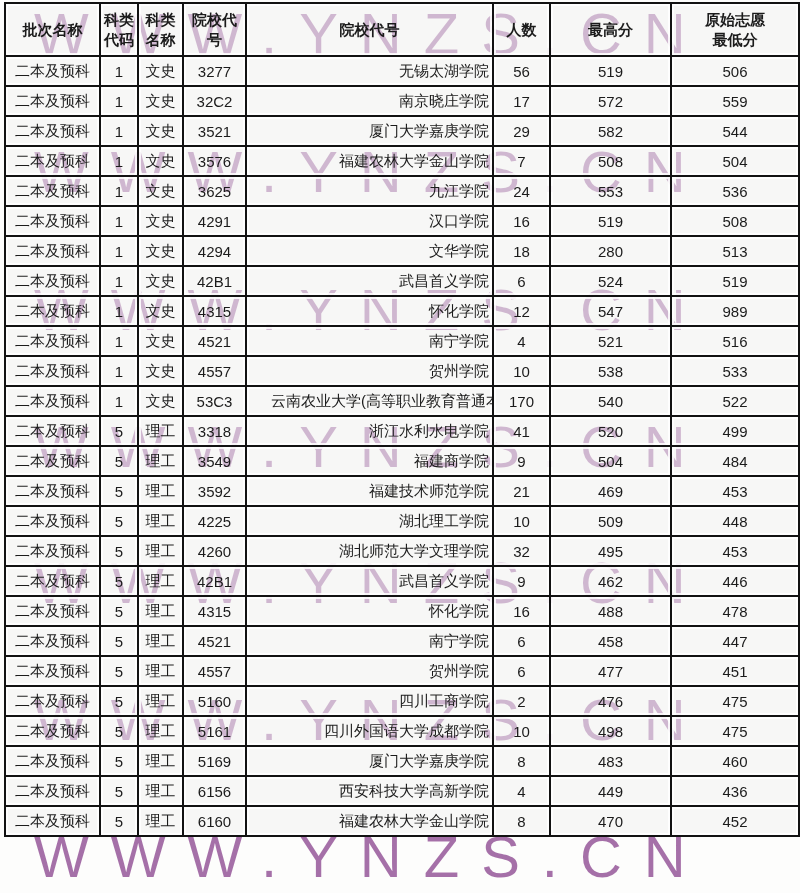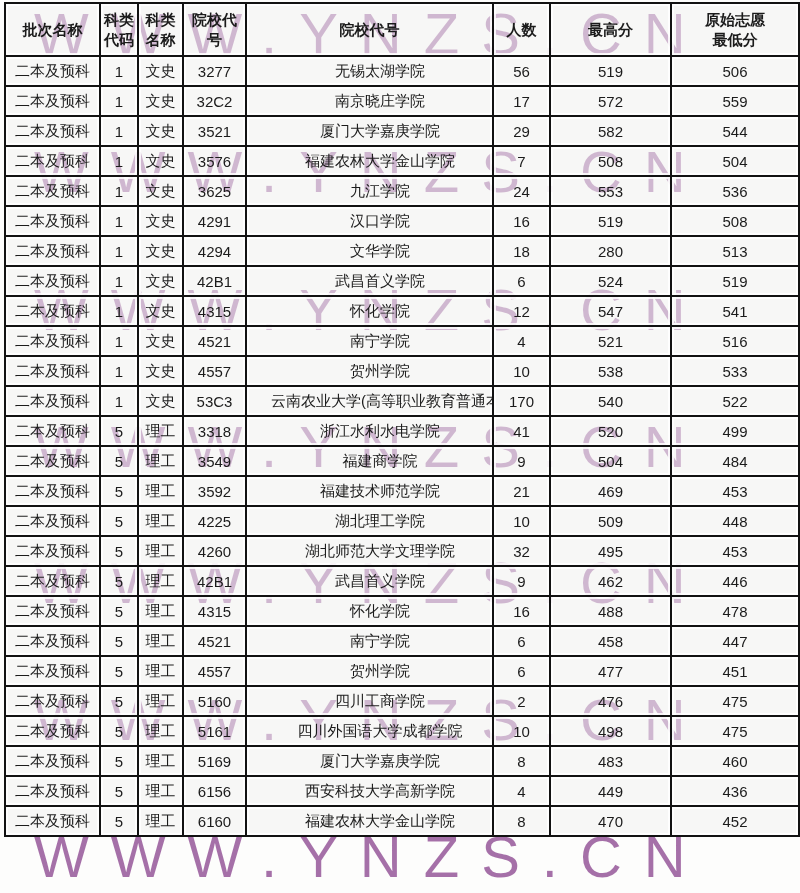--- a/index.html
+++ b/index.html
@@ -65,21 +65,21 @@
     line-height: 1.3;
     white-space: pre-line;
   }
   .score-table tbody td {
     height: 28px;
     font-size: 15px;
     font-weight: 400;
     white-space: nowrap;
   }
   .score-table tbody td.cell-school-name {
-    text-align: center;
+    text-align: right;
     padding-left: 24px;
   }
 </style>
 </head>
 <body>
 
 <div class="page">
 
   <div class="watermark-layer">
     <div class="wm-band">WWW.YNZS.CN</div>
@@ -199,21 +199,21 @@
     <td>519</td>
   </tr>
         <tr>
     <td>二本及预科</td>
     <td>1</td>
     <td>文史</td>
     <td>4315</td>
     <td class="cell-school-name">怀化学院</td>
     <td>12</td>
     <td>547</td>
-    <td>541</td>
+    <td>989</td>
   </tr>
         <tr>
     <td>二本及预科</td>
     <td>1</td>
     <td>文史</td>
     <td>4521</td>
     <td class="cell-school-name">南宁学院</td>
     <td>4</td>
     <td>521</td>
     <td>516</td>

